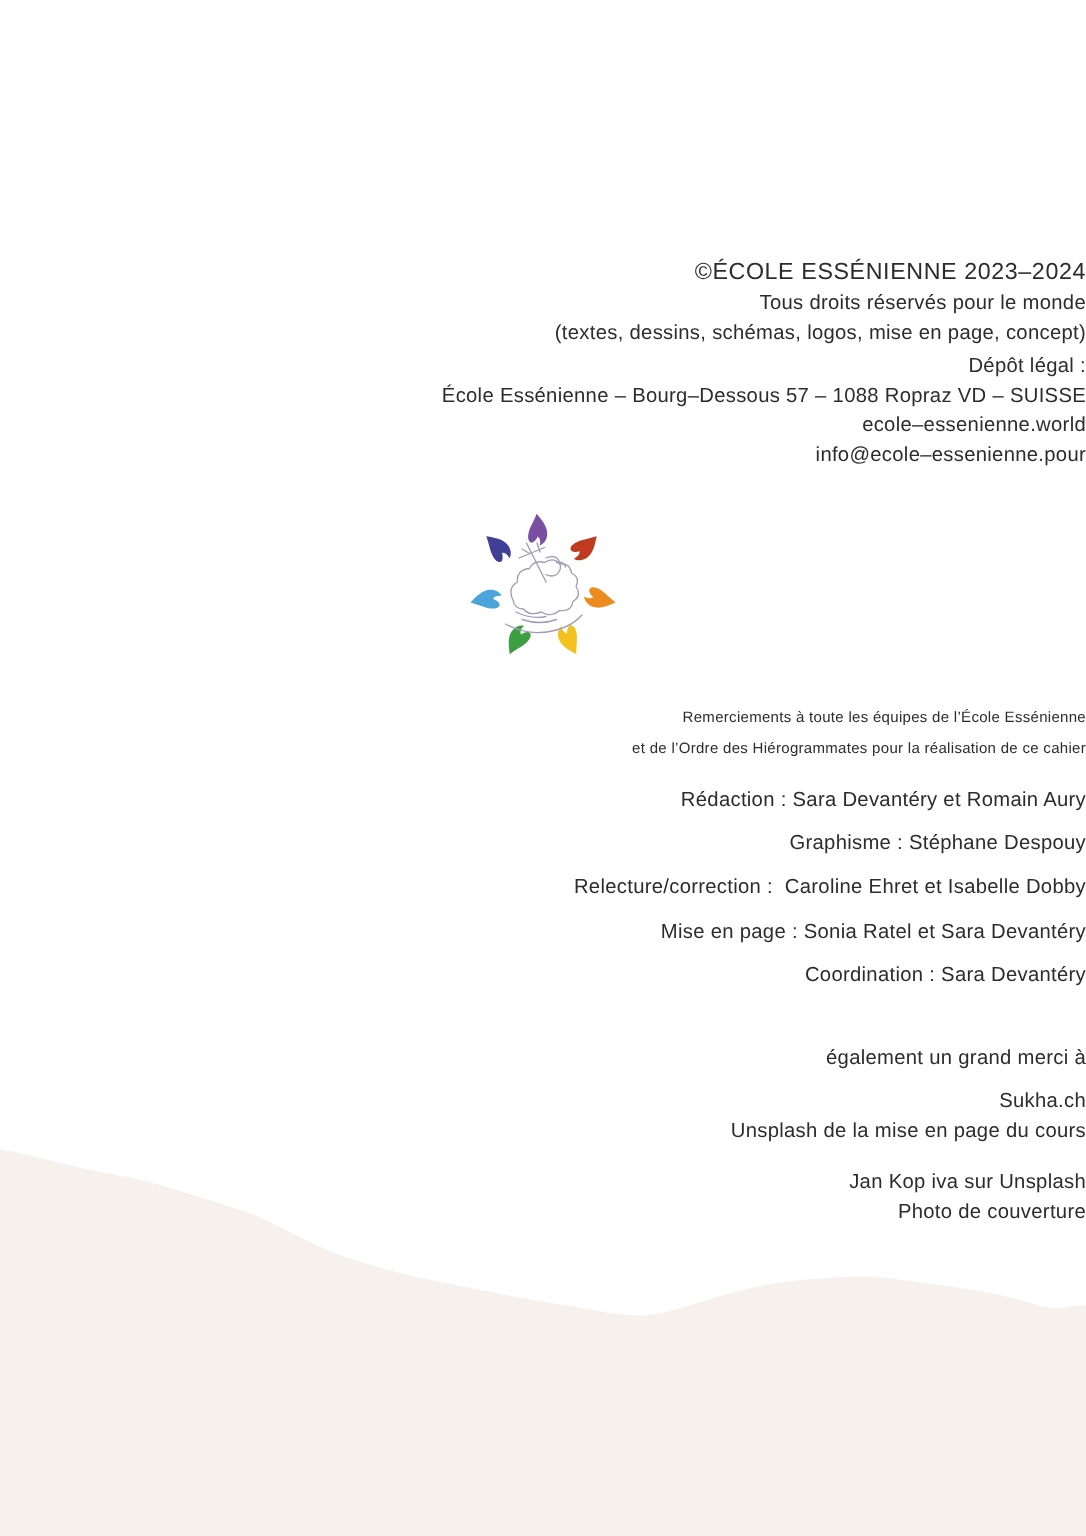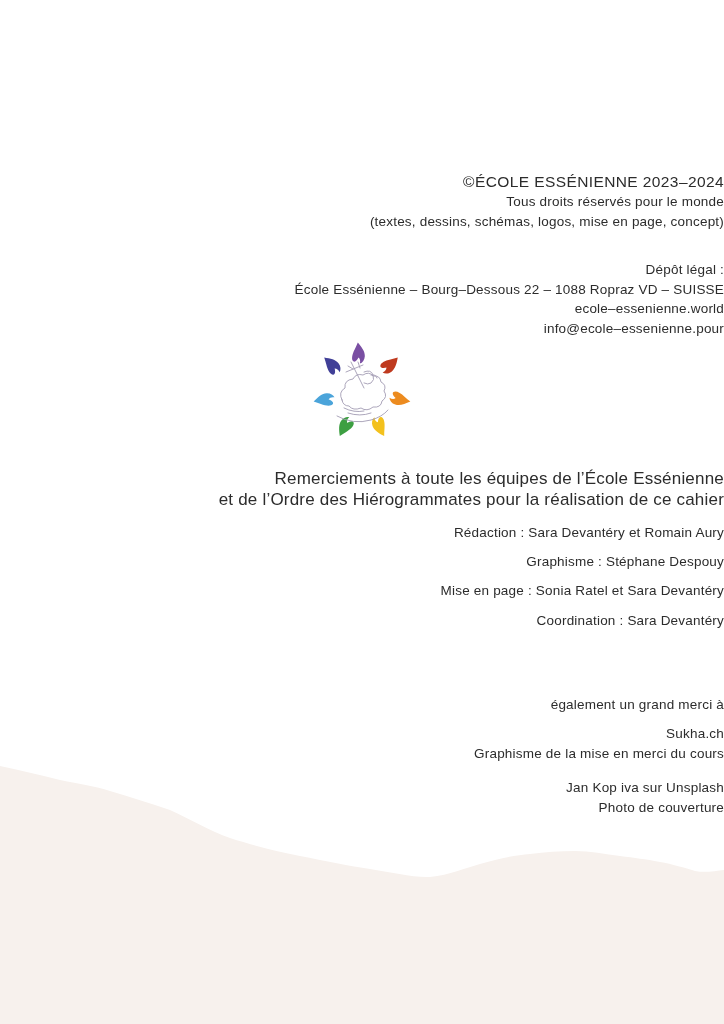--- a/index.html
+++ b/index.html
@@ -33,21 +33,21 @@
     font-size: 13.5px;
     letter-spacing: 0.2px;
     line-height: 20px;
   }
   .legal-line {
     font-size: 13.5px;
     letter-spacing: 0.2px;
     line-height: 19.5px;
   }
   .ack-line {
-    font-size: 17px;
+    font-size: 10px;
     letter-spacing: 0.2px;
     line-height: 20.5px;
   }
   .credit-line {
     font-size: 13.5px;
     letter-spacing: 0.2px;
     line-height: 29.2px;
     white-space: pre-wrap;
     padding-left: 38px;
   }
@@ -78,23 +78,23 @@
 <body>
 
 <div class="page">
 
   <div class="tblock" style="top:171px">
     <div class="copyright-title">©ÉCOLE ESSÉNIENNE 2023–2024</div>
     <div class="body-line">Tous droits réservés pour le monde</div>
     <div class="body-line">(textes, dessins, schémas, logos, mise en page, concept)</div>
   </div>
 
-  <div class="tblock" style="top:260px">
+  <div class="tblock" style="top:234px">
     <div class="legal-line">Dépôt légal :</div>
-    <div class="legal-line">École Essénienne – Bourg–Dessous 22 – 1088 Ropraz VD – SUISSE</div>
+    <div class="legal-line">École Essénienne – Bourg–Dessous 57 – 1088 Ropraz VD – SUISSE</div>
     <div class="legal-line">ecole–essenienne.world</div>
     <div class="legal-line">info@ecole–essenienne.pour</div>
   </div>
 
   <div class="logo-wrap">
     <svg width="110" height="104" viewBox="0 0 110 104">
 
       <g>
         <path transform="translate(52,14) rotate(-5) scale(0.85)" d="M0,-16 C4.2,-10 7.6,-4.6 6.8,0.8 C6.2,5.2 3.4,8.2 0.2,9 C1.4,5.8 0.9,3.4 -0.8,1.8 C-2.4,4.6 -5.2,7.4 -7.2,5.6 C-9.6,3.2 -8,-2.6 -4.4,-8.2 C-2.8,-10.8 -1.4,-13.2 0,-16 Z" fill="#7a4fa3"></path>
         <path transform="translate(81,25) rotate(46) scale(0.85)" d="M0,-16 C4.2,-10 7.6,-4.6 6.8,0.8 C6.2,5.2 3.4,8.2 0.2,9 C1.4,5.8 0.9,3.4 -0.8,1.8 C-2.4,4.6 -5.2,7.4 -7.2,5.6 C-9.6,3.2 -8,-2.6 -4.4,-8.2 C-2.8,-10.8 -1.4,-13.2 0,-16 Z" fill="#bf3a1f"></path>
@@ -119,31 +119,32 @@
   </div>
 
   <div class="tblock" style="top:469px">
     <div class="ack-line">Remerciements à toute les équipes de l’École Essénienne</div>
     <div class="ack-line">et de l’Ordre des Hiérogrammates pour la réalisation de ce cahier</div>
   </div>
 
   <div class="tblock" style="top:518px">
     <div class="credit-line">Rédaction : Sara Devantéry et Romain Aury</div>
     <div class="credit-line">Graphisme : Stéphane Despouy</div>
+    <div class="credit-line">Relecture/correction :  Caroline Ehret et Isabelle Dobby</div>
     <div class="credit-line">Mise en page : Sonia Ratel et Sara Devantéry</div>
     <div class="credit-line">Coordination : Sara Devantéry</div>
   </div>
 
   <div class="tblock" style="top:695px">
     <div class="thanks-line">également un grand merci à</div>
   </div>
 
   <div class="tblock" style="top:724px">
     <div class="thanks-line">Sukha.ch</div>
-    <div class="thanks-line">Graphisme de la mise en merci du cours</div>
+    <div class="thanks-line">Unsplash de la mise en page du cours</div>
   </div>
 
   <div class="tblock" style="top:778px">
     <div class="thanks-line">Jan Kop iva sur Unsplash</div>
     <div class="thanks-line">Photo de couverture</div>
   </div>
 
   <svg class="wave" viewBox="0 0 724 270" preserveAspectRatio="none">
     <path d="M0,12
          C20,16 40,21 60,26

